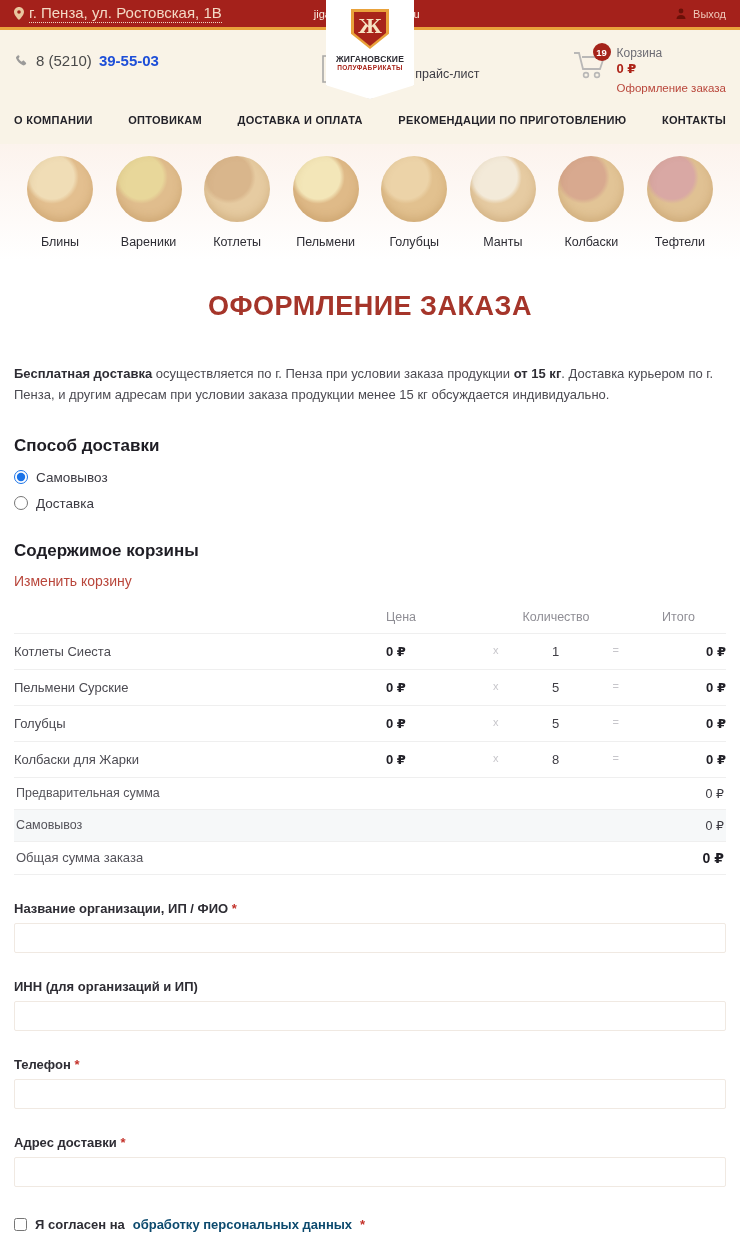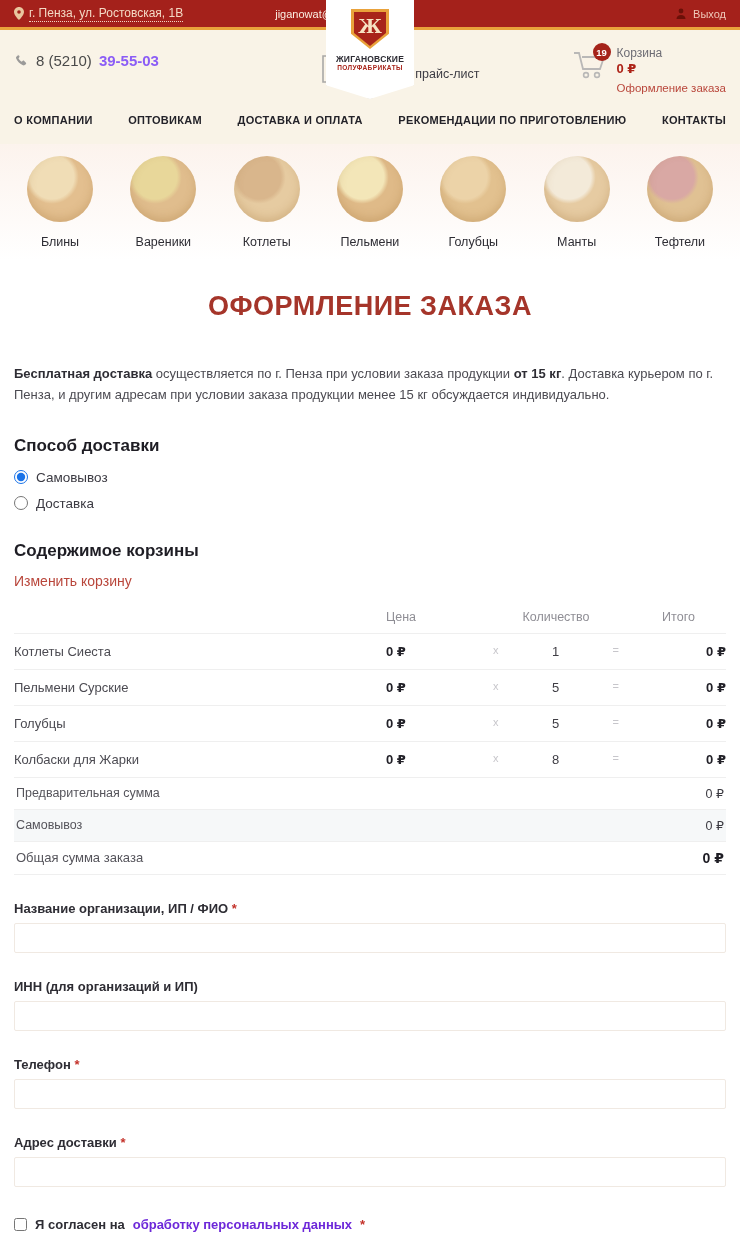--- a/index.html
+++ b/index.html
@@ -5,39 +5,39 @@
   :root{
     --topbar:#a4211b; --accent:#ab1f14; --title-red:#a5352a; --link-red:#b9463b;
     --cream:#f9f3e7; --gold:#e9a23b; --text-dark:#33323a; --text-gray:#8d8d8d;
     --border-light:#efefef; --input-border:#f0e9e2; --badge:#a5231a; --footer-bg:#f9f4ed;
   }
   *{margin:0;padding:0;box-sizing:border-box;}
   body{width:740px;font-family:"Liberation Sans","DejaVu Sans",sans-serif;background:#fff;color:var(--text-dark);}
   
   .topbar{position:relative;height:30px;background:var(--topbar);border-bottom:3px solid var(--gold);
     display:flex;align-items:center;padding:0 14px;z-index:2;}
-  .topbar .addr{display:flex;align-items:center;gap:5px;color:#f3d9c4;font-size:12px;}
+  .topbar .addr{display:flex;align-items:center;gap:5px;color:#f3d9c4;font-size:15px;}
   .topbar .addr span{border-bottom:1px dotted #f3d9c4;padding-bottom:1px;cursor:pointer;}
   .topbar .mail{color:#fbeee2;font-size:11px;margin-left:92px;text-decoration:none;}
   .topbar .logout{margin-left:auto;display:flex;align-items:center;gap:7px;color:#f0c9b9;font-size:11px;cursor:pointer;}
   
   .ribbon{position:absolute;left:50%;top:0;transform:translateX(-50%);width:88px;height:99px;background:#fff;
     z-index:5;clip-path:polygon(0 0,100% 0,100% 86%,50% 100%,0 86%);box-shadow:0 2px 5px rgba(0,0,0,.15);
     display:flex;flex-direction:column;align-items:center;padding-top:9px;}
   .shield{width:38px;height:40px;background:var(--gold);clip-path:polygon(0 0,100% 0,100% 62%,50% 100%,0 62%);
     display:flex;align-items:center;justify-content:center;}
   .shield .inner{width:32px;height:34px;background:#a8241a;clip-path:polygon(0 0,100% 0,100% 62%,50% 100%,0 62%);
     display:flex;align-items:center;justify-content:center;}
   .shield .letter{font-family:"DejaVu Serif",serif;font-weight:bold;color:#f7e3c3;font-size:18px;line-height:1;margin-top:-4px;}
   .ribbon .l1{font-size:8.5px;font-weight:bold;color:#2c2b33;margin-top:5px;letter-spacing:.2px;}
   .ribbon .l2{font-size:6.5px;font-weight:bold;color:#a8241a;letter-spacing:.4px;}
   
   .header{background:var(--cream);padding:16px 14px 6px;display:flex;align-items:flex-start;}
   .phone{display:flex;align-items:center;gap:7px;font-size:15px;color:#4a4a4a;margin-top:6px;}
-  .phone b{color:#8b5cf6;}
+  .phone b{color:#1d4ed8;}
   .call-btn{margin-left:18px;margin-top:3px;background:#b02a1e;color:#fff;border:none;border-radius:16px;
     font-size:11px;font-weight:bold;padding:9px 20px;cursor:pointer;font-family:inherit;}
   .pricelist{display:flex;align-items:flex-end;gap:20px;margin-left:162px;margin-top:4px;}
   .pricelist .txt{font-size:12.5px;line-height:1.3;color:#3c3b43;}
   .pricelist .dl{color:#a8291e;font-weight:bold;cursor:pointer;display:block;font-size:12.5px;}
   .cartbox{margin-left:auto;display:flex;gap:10px;}
   .cart-icn{position:relative;width:34px;height:30px;margin-top:4px;cursor:pointer;}
   .badge{position:absolute;top:-7px;right:-4px;width:18px;height:18px;border-radius:50%;background:var(--badge);
     color:#fff;font-size:9.5px;font-weight:bold;display:flex;align-items:center;justify-content:center;}
   .cart-info{font-size:12px;}
@@ -81,21 +81,21 @@
   .srow.grand{font-size:13px;}
   .srow.grand .val{font-weight:bold;font-size:14px;color:#1e1d24;}
   
   .field{margin-top:26px;}
   .field label{display:block;font-size:13px;font-weight:bold;color:#2e2d34;margin-bottom:7px;}
   .req{color:#c4322a;}
   .field input{width:100%;height:30px;border:1px solid var(--input-border);border-radius:2px;padding:0 8px;
     font-family:inherit;font-size:13px;background:#fff;}
   .consent{margin-top:30px;display:flex;align-items:center;gap:8px;font-size:13px;font-weight:bold;color:#2e2d34;}
   .consent input{width:13px;height:13px;cursor:pointer;}
-  .consent .lnk{color:#6d28d9;cursor:pointer;font-weight:bold;}
+  .consent .lnk{color:#0c4a6e;cursor:pointer;font-weight:bold;}
   .icn{flex:none;display:block;}
 </style>
 </head>
 <body>
 
 <div class="topbar">
   <div class="addr">
     <svg class="icn" width="10" height="13" viewBox="0 0 10 13">
         <path d="M5 0C2.2 0 0 2.2 0 5c0 3.5 5 8 5 8s5-4.5 5-8c0-2.8-2.2-5-5-5zm0 6.8A1.8 1.8 0 1 1 5 3.2a1.8 1.8 0 0 1 0 3.6z" fill="#e9c79f"></path>
       </svg>
@@ -181,20 +181,24 @@
       <div class="circ" style="background: radial-gradient(circle at 38% 32%, rgb(243, 230, 184) 0px, rgb(243, 230, 184) 36%, rgb(223, 186, 136) 44%, rgb(223, 186, 136) 100%);"></div>
       <div class="lbl">Пельмени</div>
     </div>
   <div class="cat">
       <div class="circ" style="background: radial-gradient(circle at 38% 32%, rgb(236, 211, 168) 0px, rgb(236, 211, 168) 36%, rgb(226, 193, 143) 44%, rgb(226, 193, 143) 100%);"></div>
       <div class="lbl">Голубцы</div>
     </div>
   <div class="cat">
       <div class="circ" style="background: radial-gradient(circle at 38% 32%, rgb(243, 234, 217) 0px, rgb(243, 234, 217) 36%, rgb(230, 203, 162) 44%, rgb(230, 203, 162) 100%);"></div>
       <div class="lbl">Манты</div>
+    </div>
+  <div class="cat">
+      <div class="circ" style="background: radial-gradient(circle at 38% 32%, rgb(216, 169, 143) 0px, rgb(216, 169, 143) 36%, rgb(226, 196, 150) 44%, rgb(226, 196, 150) 100%);"></div>
+      <div class="lbl">Колбаски</div>
     </div>
   <div class="cat">
       <div class="circ" style="background: radial-gradient(circle at 38% 32%, rgb(217, 168, 164) 0px, rgb(217, 168, 164) 36%, rgb(224, 193, 147) 44%, rgb(224, 193, 147) 100%);"></div>
       <div class="lbl">Тефтели</div>
     </div>
 </div>
 
 <div class="main">
   <h1>ОФОРМЛЕНИЕ ЗАКАЗА</h1>
 

